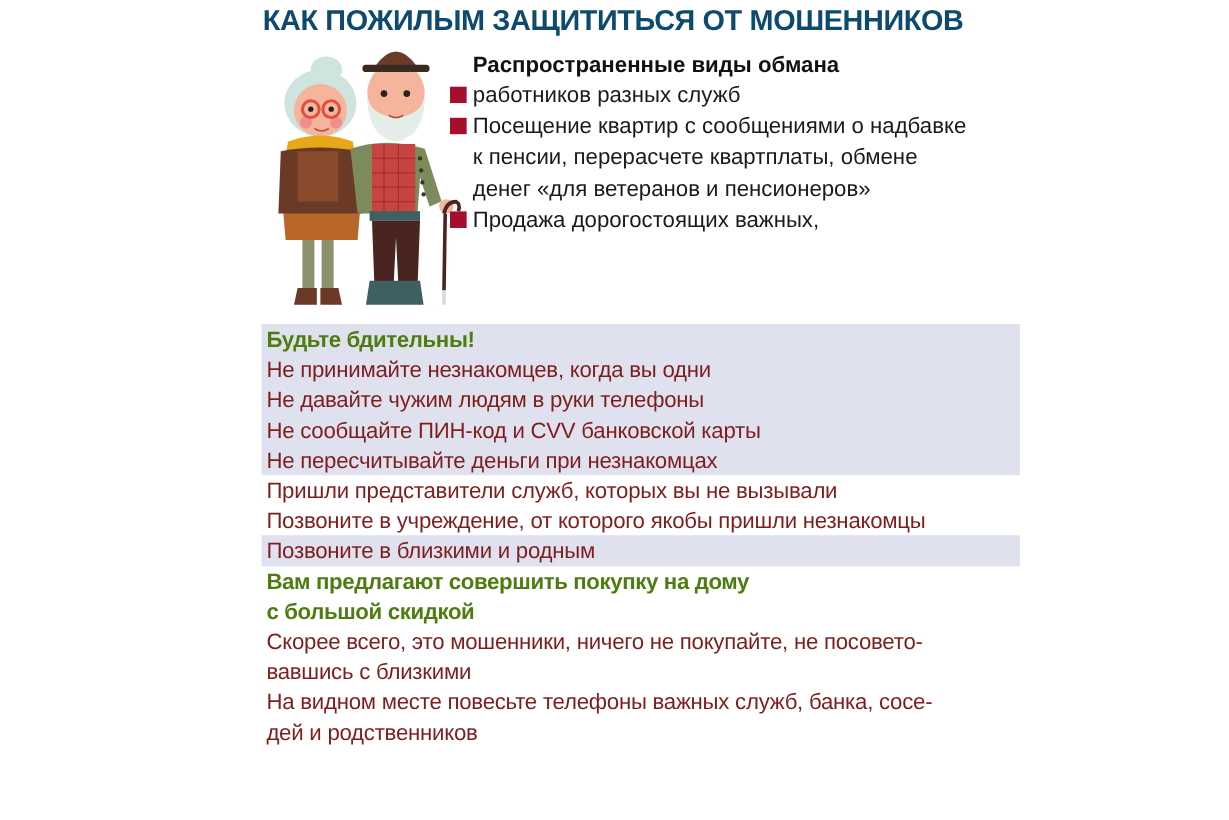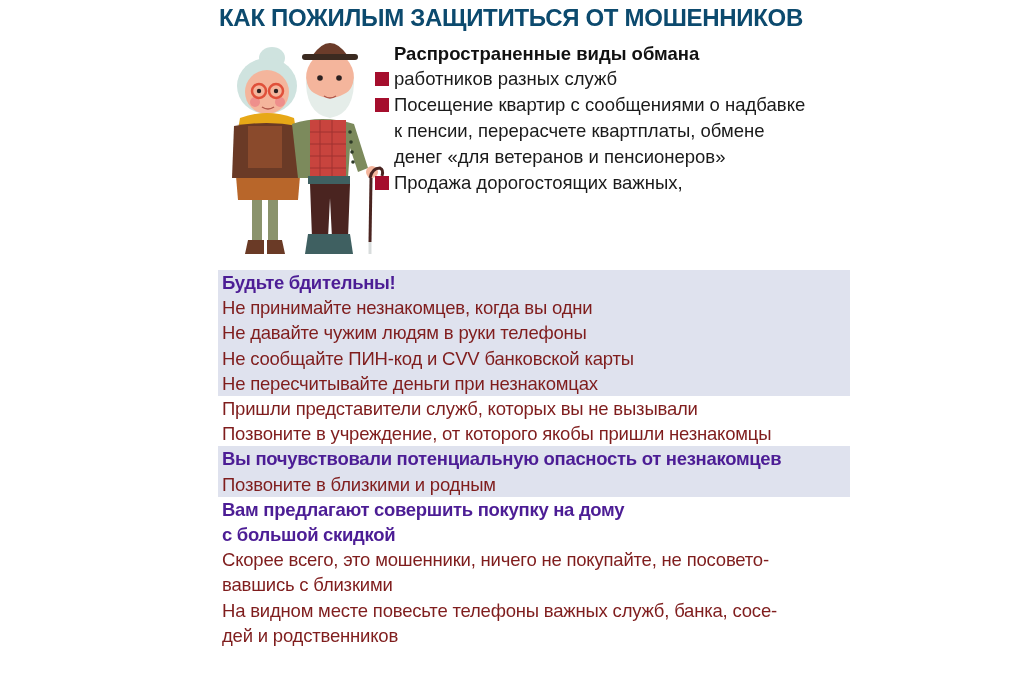--- a/index.html
+++ b/index.html
@@ -79,21 +79,21 @@
   .line {
     display: block;
     font-size: 18.5px;
     line-height: 25.2px;
     white-space: nowrap;
     color: #7f1d1d;
     letter-spacing: -0.2px;
   }
   .line.bold {
     font-weight: bold;
-    color: #4c1d95;
+    color: #4d7c0f;
     letter-spacing: -0.3px;
   }
 </style>
 </head>
 <body>
 
 <div class="title">КАК ПОЖИЛЫМ ЗАЩИТИТЬСЯ ОТ МОШЕННИКОВ</div>
 
 <svg class="illustration" viewBox="0 0 180 236" xmlns="http://www.w3.org/2000/svg">
 
@@ -201,21 +201,20 @@
     <span class="line">Не сообщайте ПИН-код и CVV банковской карты</span>
     <span class="line">Не пересчитывайте деньги при незнакомцах</span>
   </div>
 
   <div class="block">
     <span class="line">Пришли представители служб, которых вы не вызывали</span>
     <span class="line">Позвоните в учреждение, от которого якобы пришли незнакомцы</span>
   </div>
 
   <div class="block shaded">
-    <span class="line bold">Вы почувствовали потенциальную опасность от незнакомцев</span>
     <span class="line">Позвоните в близкими и родным</span>
   </div>
 
   <div class="block">
     <span class="line bold">Вам предлагают совершить покупку на дому</span>
     <span class="line bold">с большой скидкой</span>
     <span class="line">Скорее всего, это мошенники, ничего не покупайте, не посовето-</span>
     <span class="line">вавшись с близкими</span>
     <span class="line">На видном месте повесьте телефоны важных служб, банка, сосе-</span>
     <span class="line">дей и родственников</span>

